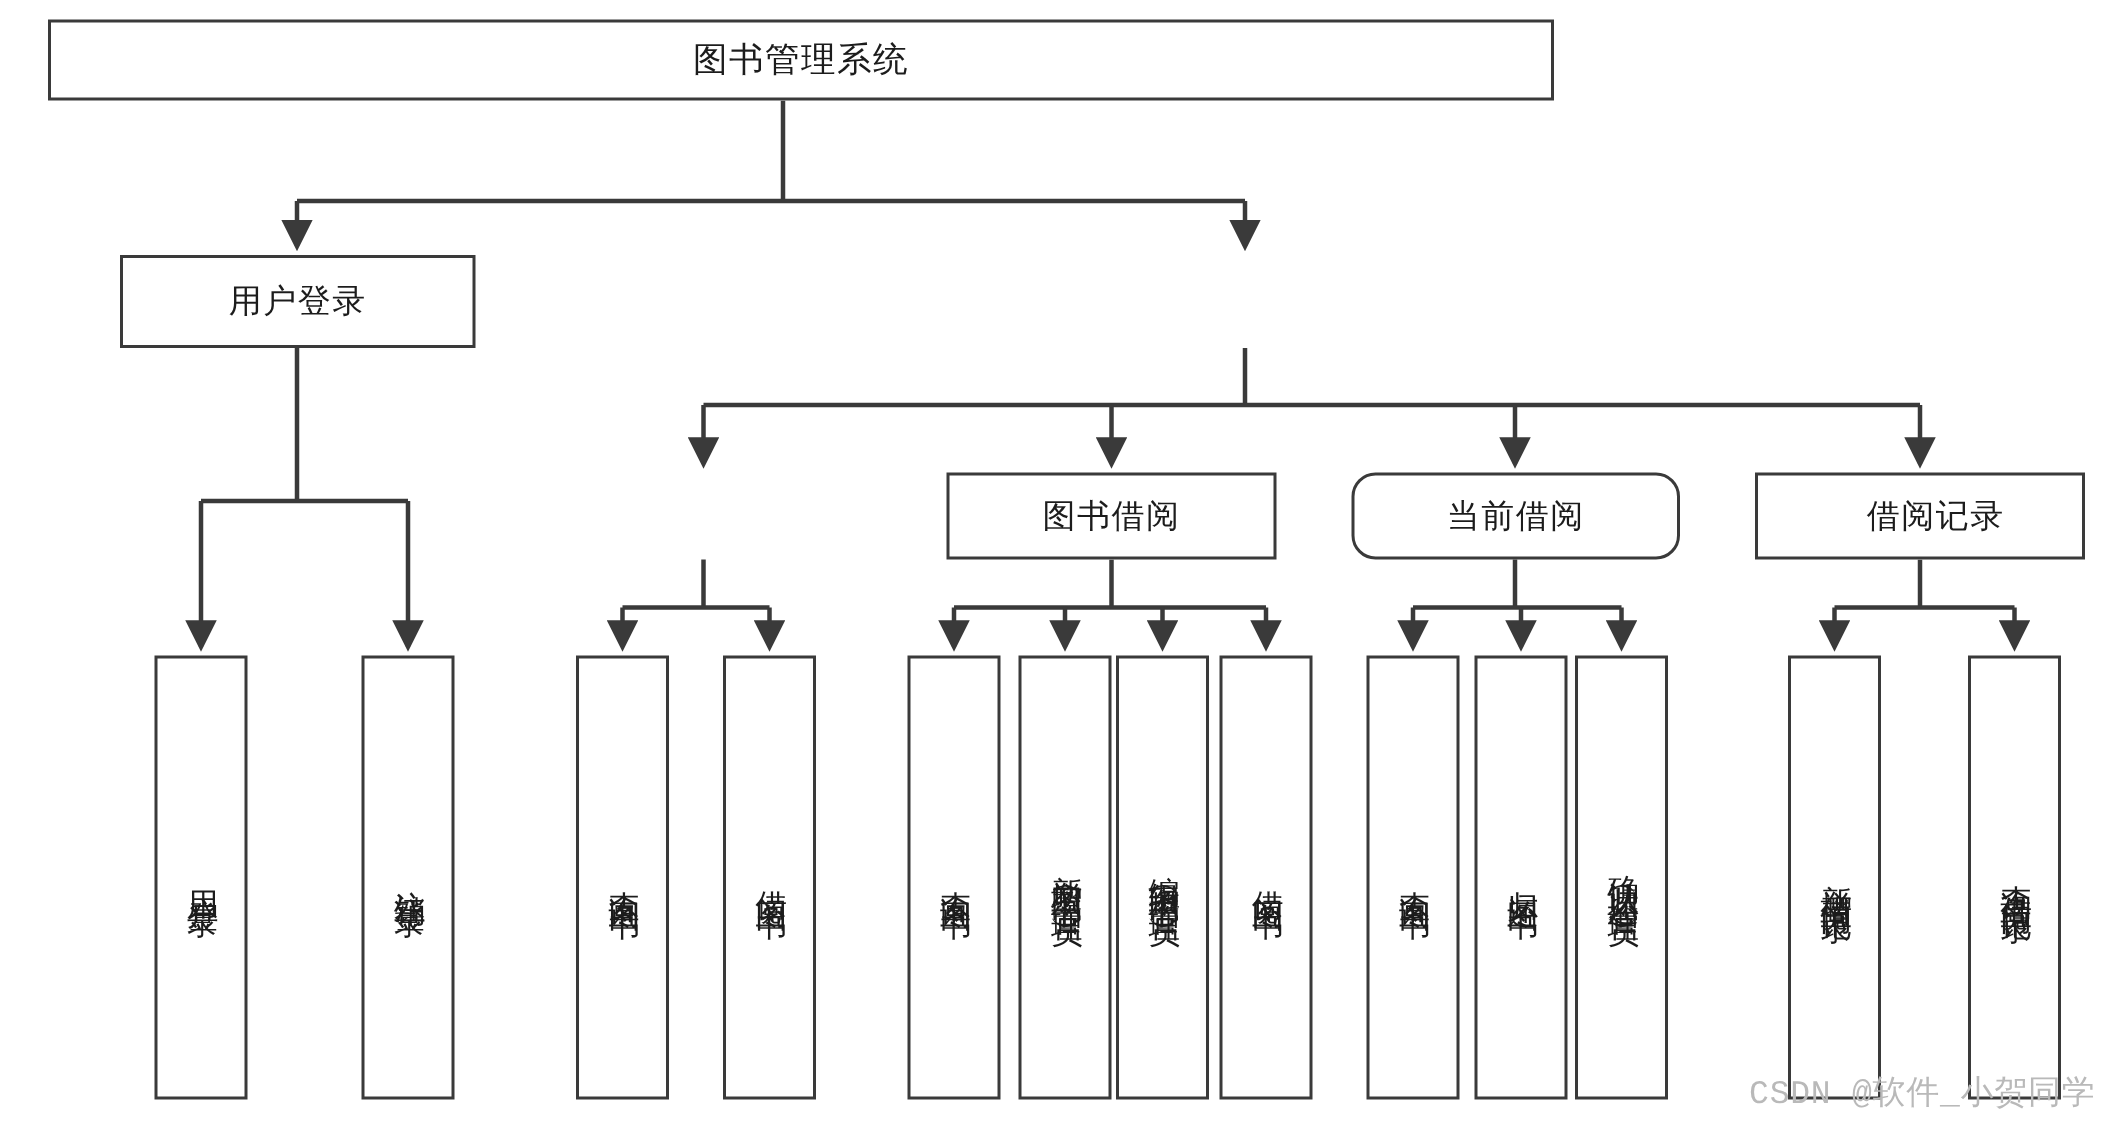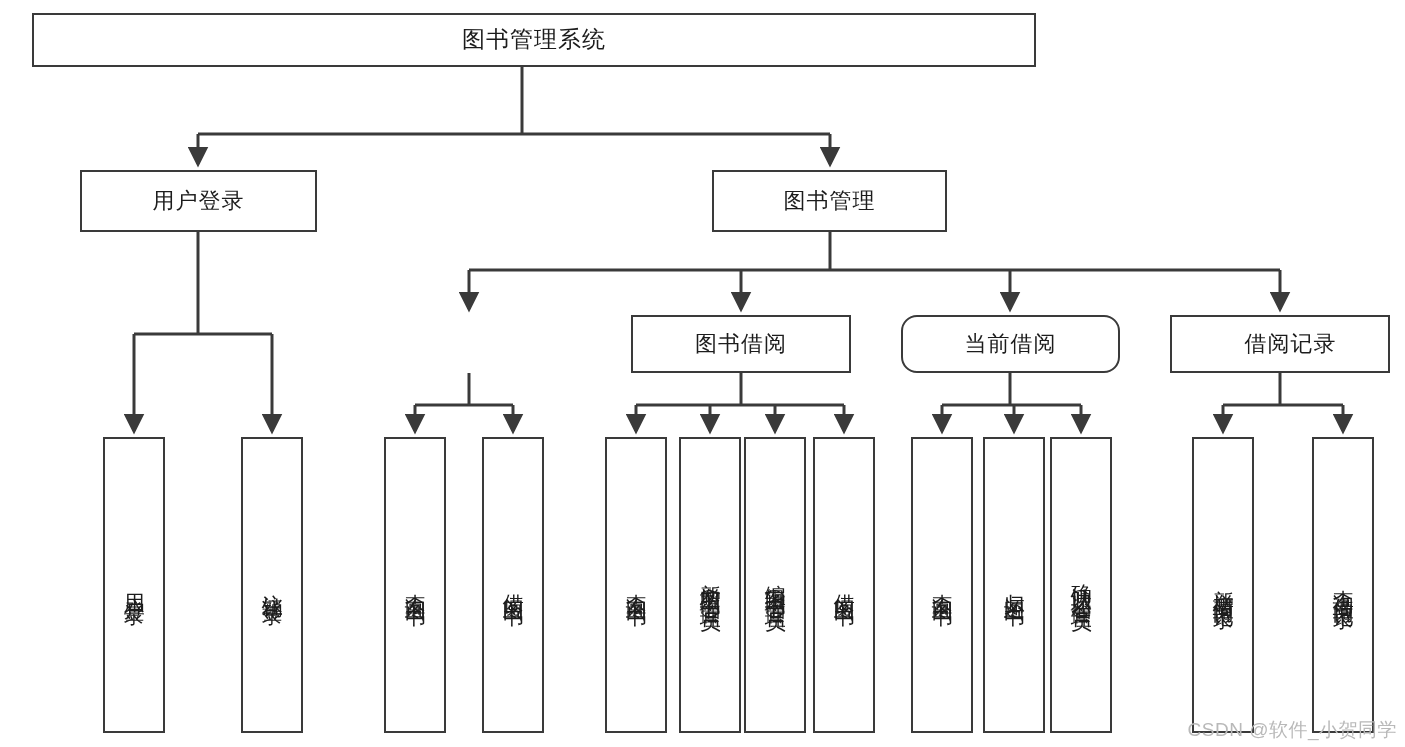--- a/index.html
+++ b/index.html
@@ -56,26 +56,26 @@
   .node-v span {
     display: inline-block;
   }
   .root {
     font-size: 23px;
   }
   .watermark {
     position: absolute;
     right: 8px;
     bottom: 4px;
-    font-size: 19px;
+    font-size: 22px;
     color: #b9b9b9;
     letter-spacing: 0.5px;
     z-index: 3;
     white-space: nowrap;
-    font-family: Liberation Sans, sans-serif;
+    font-family: Liberation Mono, monospace;
   }
 </style>
 </head>
 <body>
 
 <div id="canvas">
 
   <svg id="edges" viewBox="0 0 1405 747" width="1405" height="747" xmlns="http://www.w3.org/2000/svg">
     <defs>
       <marker id="arrow" viewBox="0 0 12 12" refX="10" refY="6" markerWidth="7" markerHeight="7" orient="auto-start-reverse">
@@ -126,23 +126,20 @@
     </g>
   </svg>
 
   <div class="node node-h root" style="left:20px; top:13px; width:1004px; height:54px;margin-left:12px;">
     <span>图书管理系统</span>
   </div>
 
   <div class="node node-h" style="left:80px; top:170px; width:237px; height:62px;">
     <span>用户登录</span>
   </div>
-  <div class="node node-h" style="left:712px; top:170px; width:235px; height:62px;">
-    <span>图书管理</span>
-  </div>
 
   <div class="node node-h" style="left:631px; top:315px; width:220px; height:58px;">
     <span>图书借阅</span>
   </div>
   <div class="node node-h" style="left:901px; top:315px; width:219px; height:58px;border-radius:16px;">
     <span>当前借阅</span>
   </div>
   <div class="node node-h" style="left:1170px; top:315px; width:220px; height:58px;padding-left:21px;">
     <span>借阅记录</span>
   </div>

